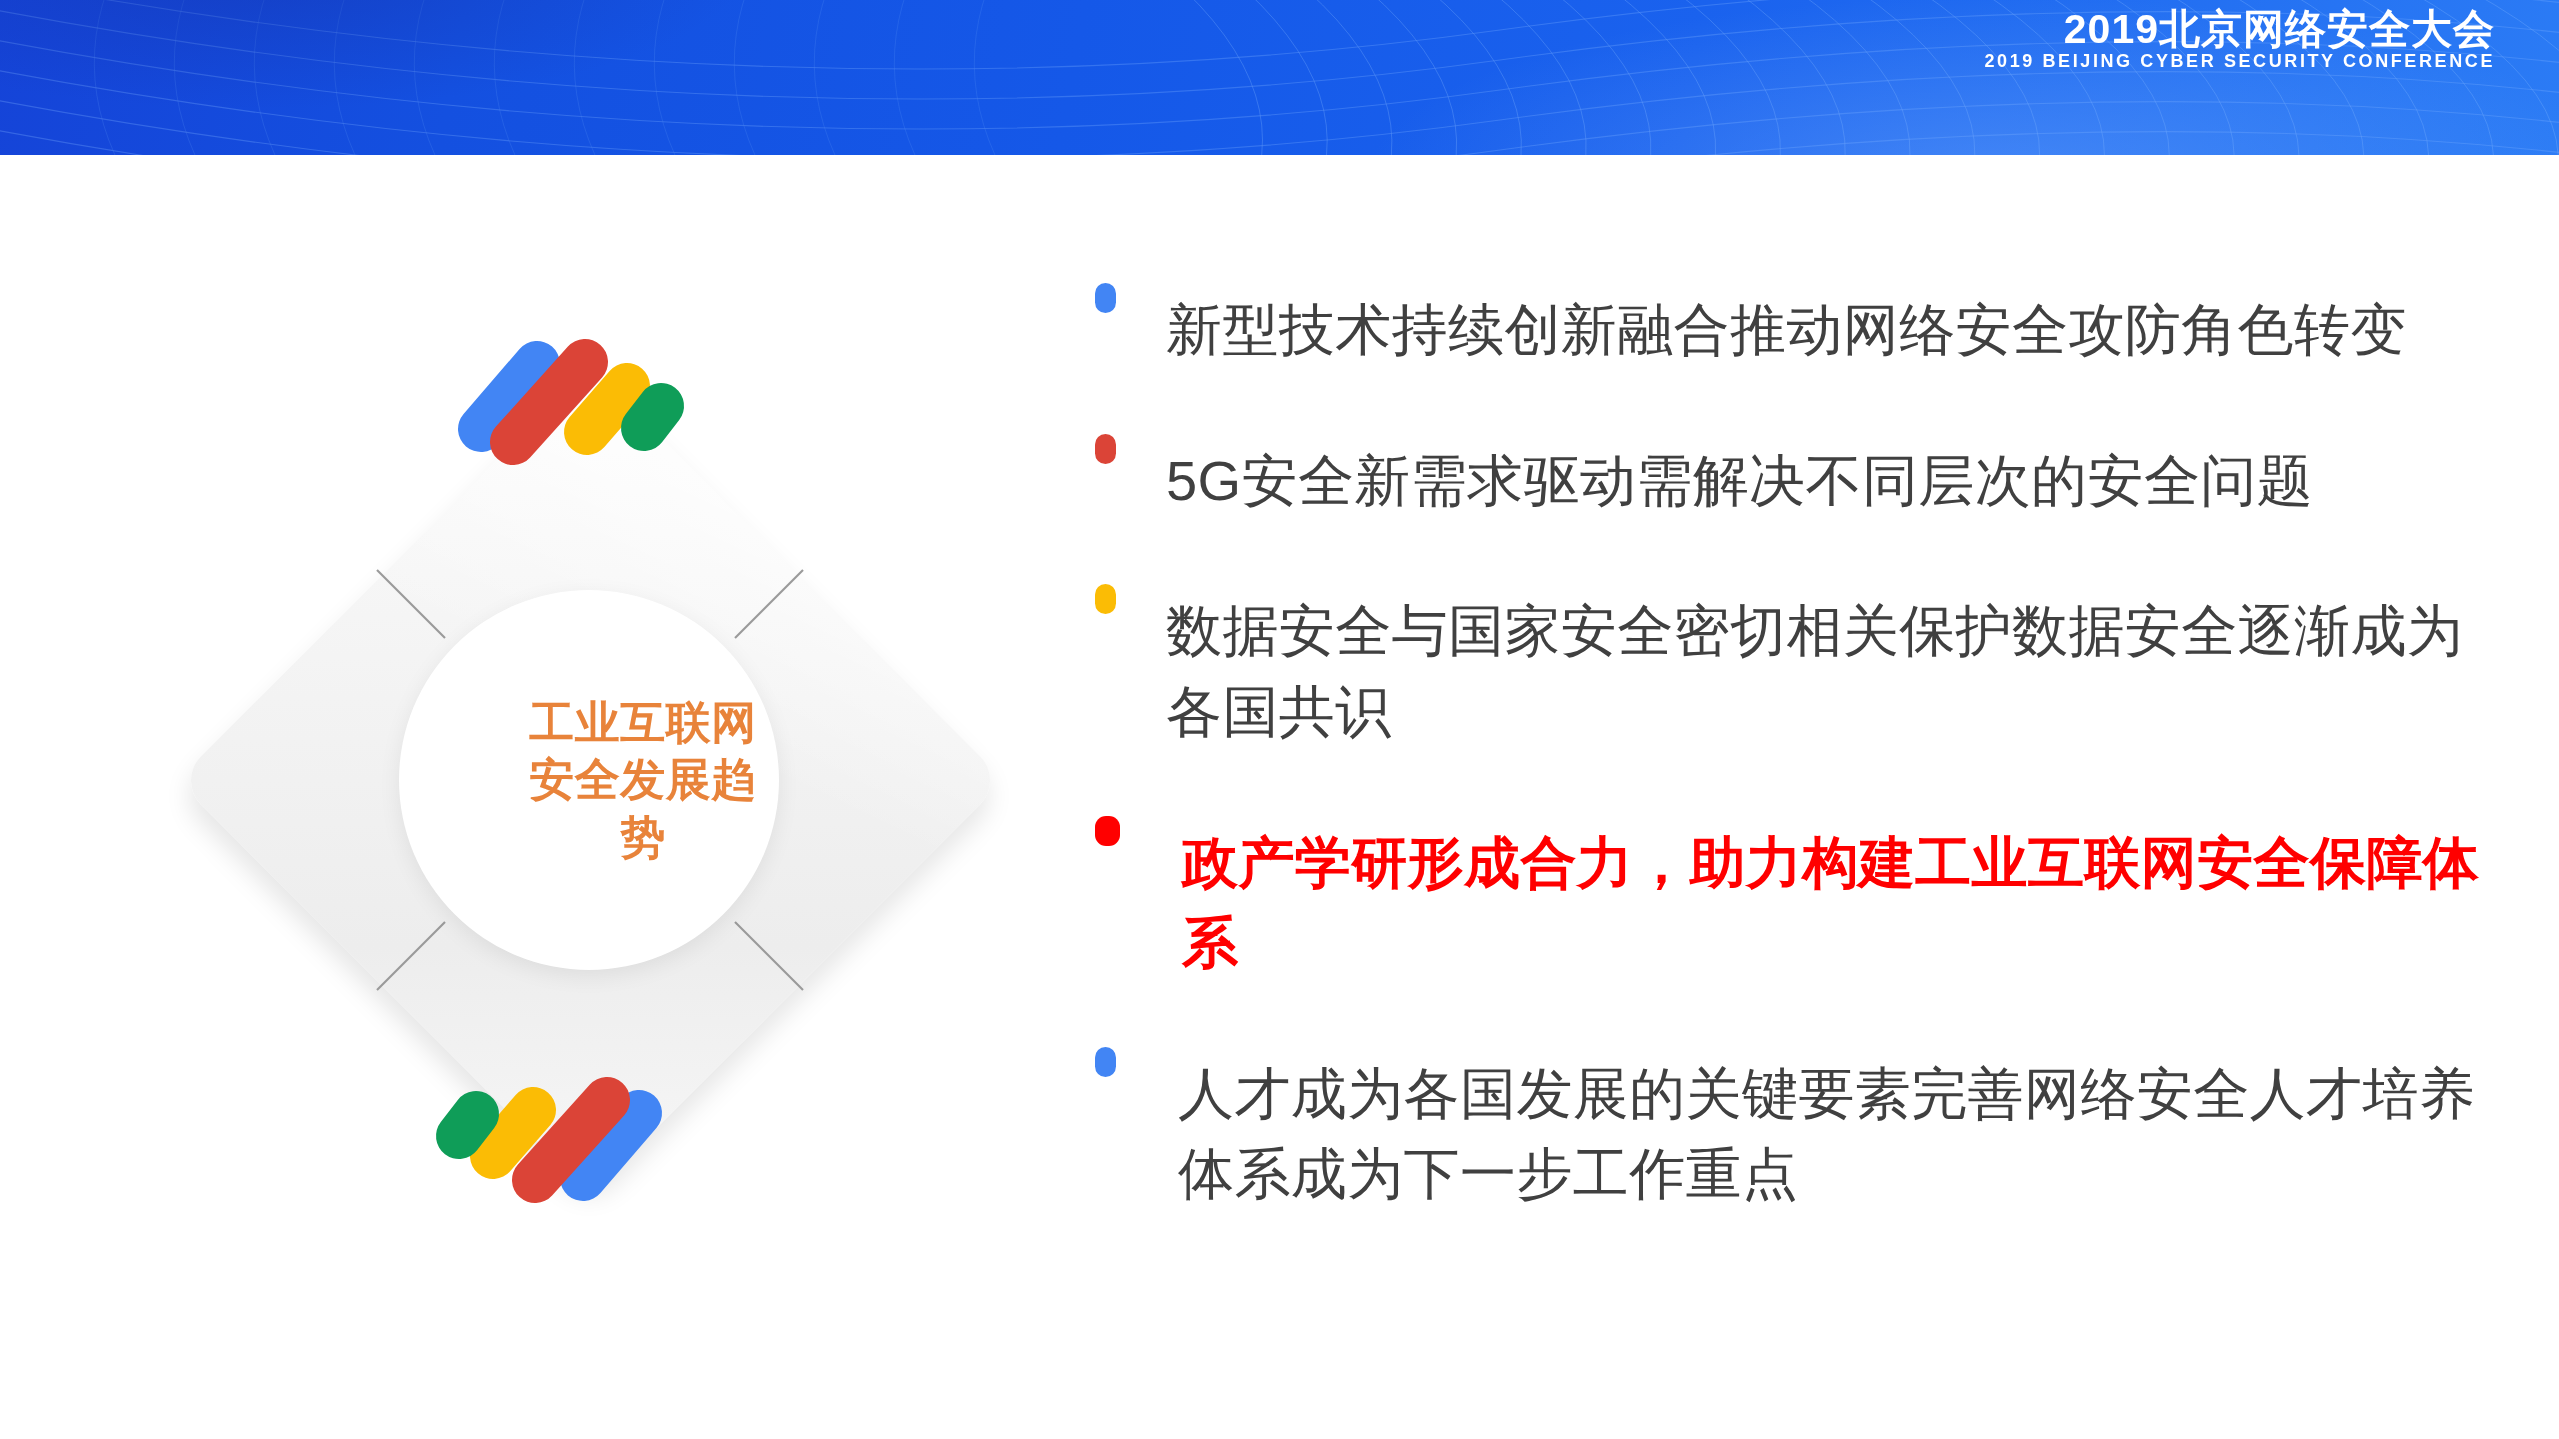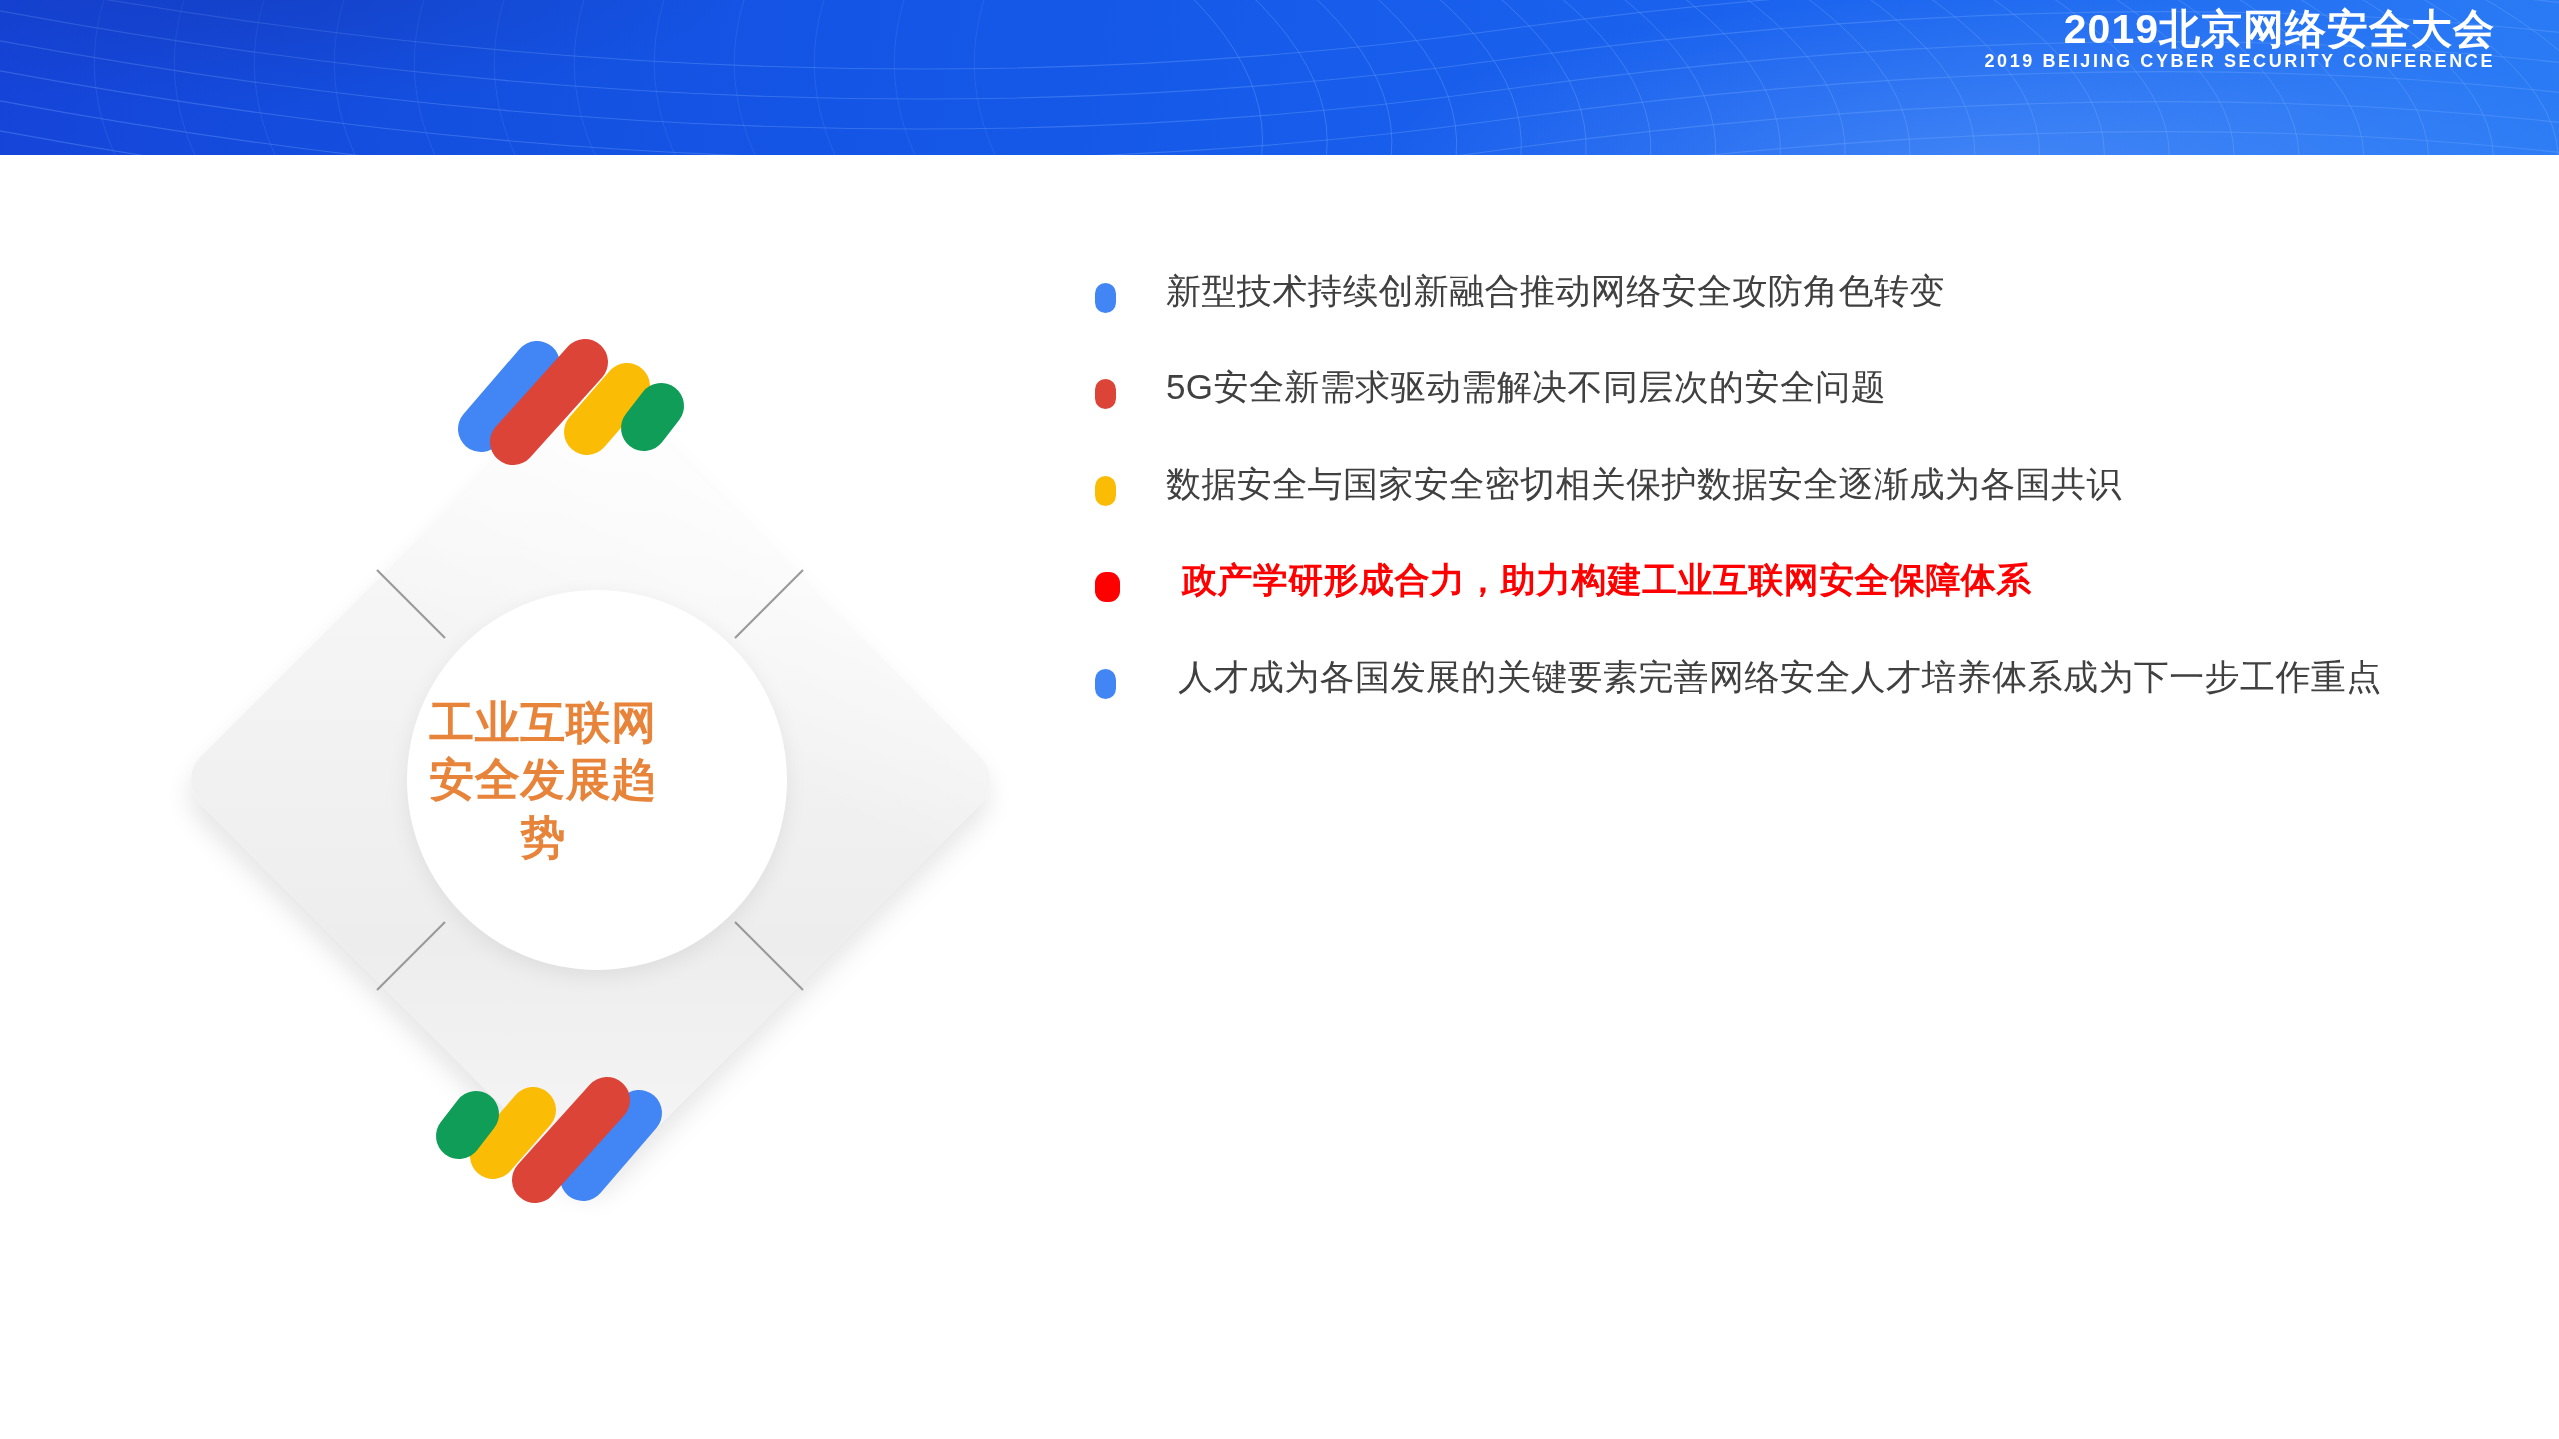--- a/index.html
+++ b/index.html
@@ -98,30 +98,30 @@
     background: linear-gradient(160deg, rgba(255,255,255,0.85) 0%, rgba(255,255,255,0) 40%);
   }
   .connectors {
     position: absolute;
     left: 0; top: 0;
     width: 870px; height: 960px;
     pointer-events: none;
   }
   .center-circle {
     position: absolute;
-    left: 252px;
+    left: 244px;
     top: 290px;
     width: 380px;
     height: 380px;
     border-radius: 50%;
     background: #ffffff;
     box-shadow: 0 6px 22px rgba(0,0,0,0.07);
     display: flex;
     align-items: center;
-    justify-content: flex-start;
+    justify-content: flex-end;
   }
   .center-label {
     width: 272px;
     text-align: center;
     color: #e8833a;
     font-size: 45px;
     font-weight: bold;
     line-height: 1.27;
     letter-spacing: 0.5px;
   }
@@ -148,25 +148,26 @@
   .bullet-dot {
     flex: 0 0 auto;
     width: 21px;
     height: 30px;
     border-radius: 11px;
     margin-top: 17px;
     margin-right: 0px;
   }
   .bullet-text {
     flex: 1 1 auto;
-    font-size: 35px;
+    font-size: 56px;
     line-height: 1.44;
     color: #404040;
     padding-left: 50px;
     letter-spacing: 0.4px;
+    margin-top: 24px;
   }
   .bullet-row.highlight .bullet-text {
     color: #ff0000;
     font-weight: bold;
     padding-left: 62px;
   }
   .bullet-row.highlight .bullet-dot {
     width: 25px;
     height: 30px;
   }

